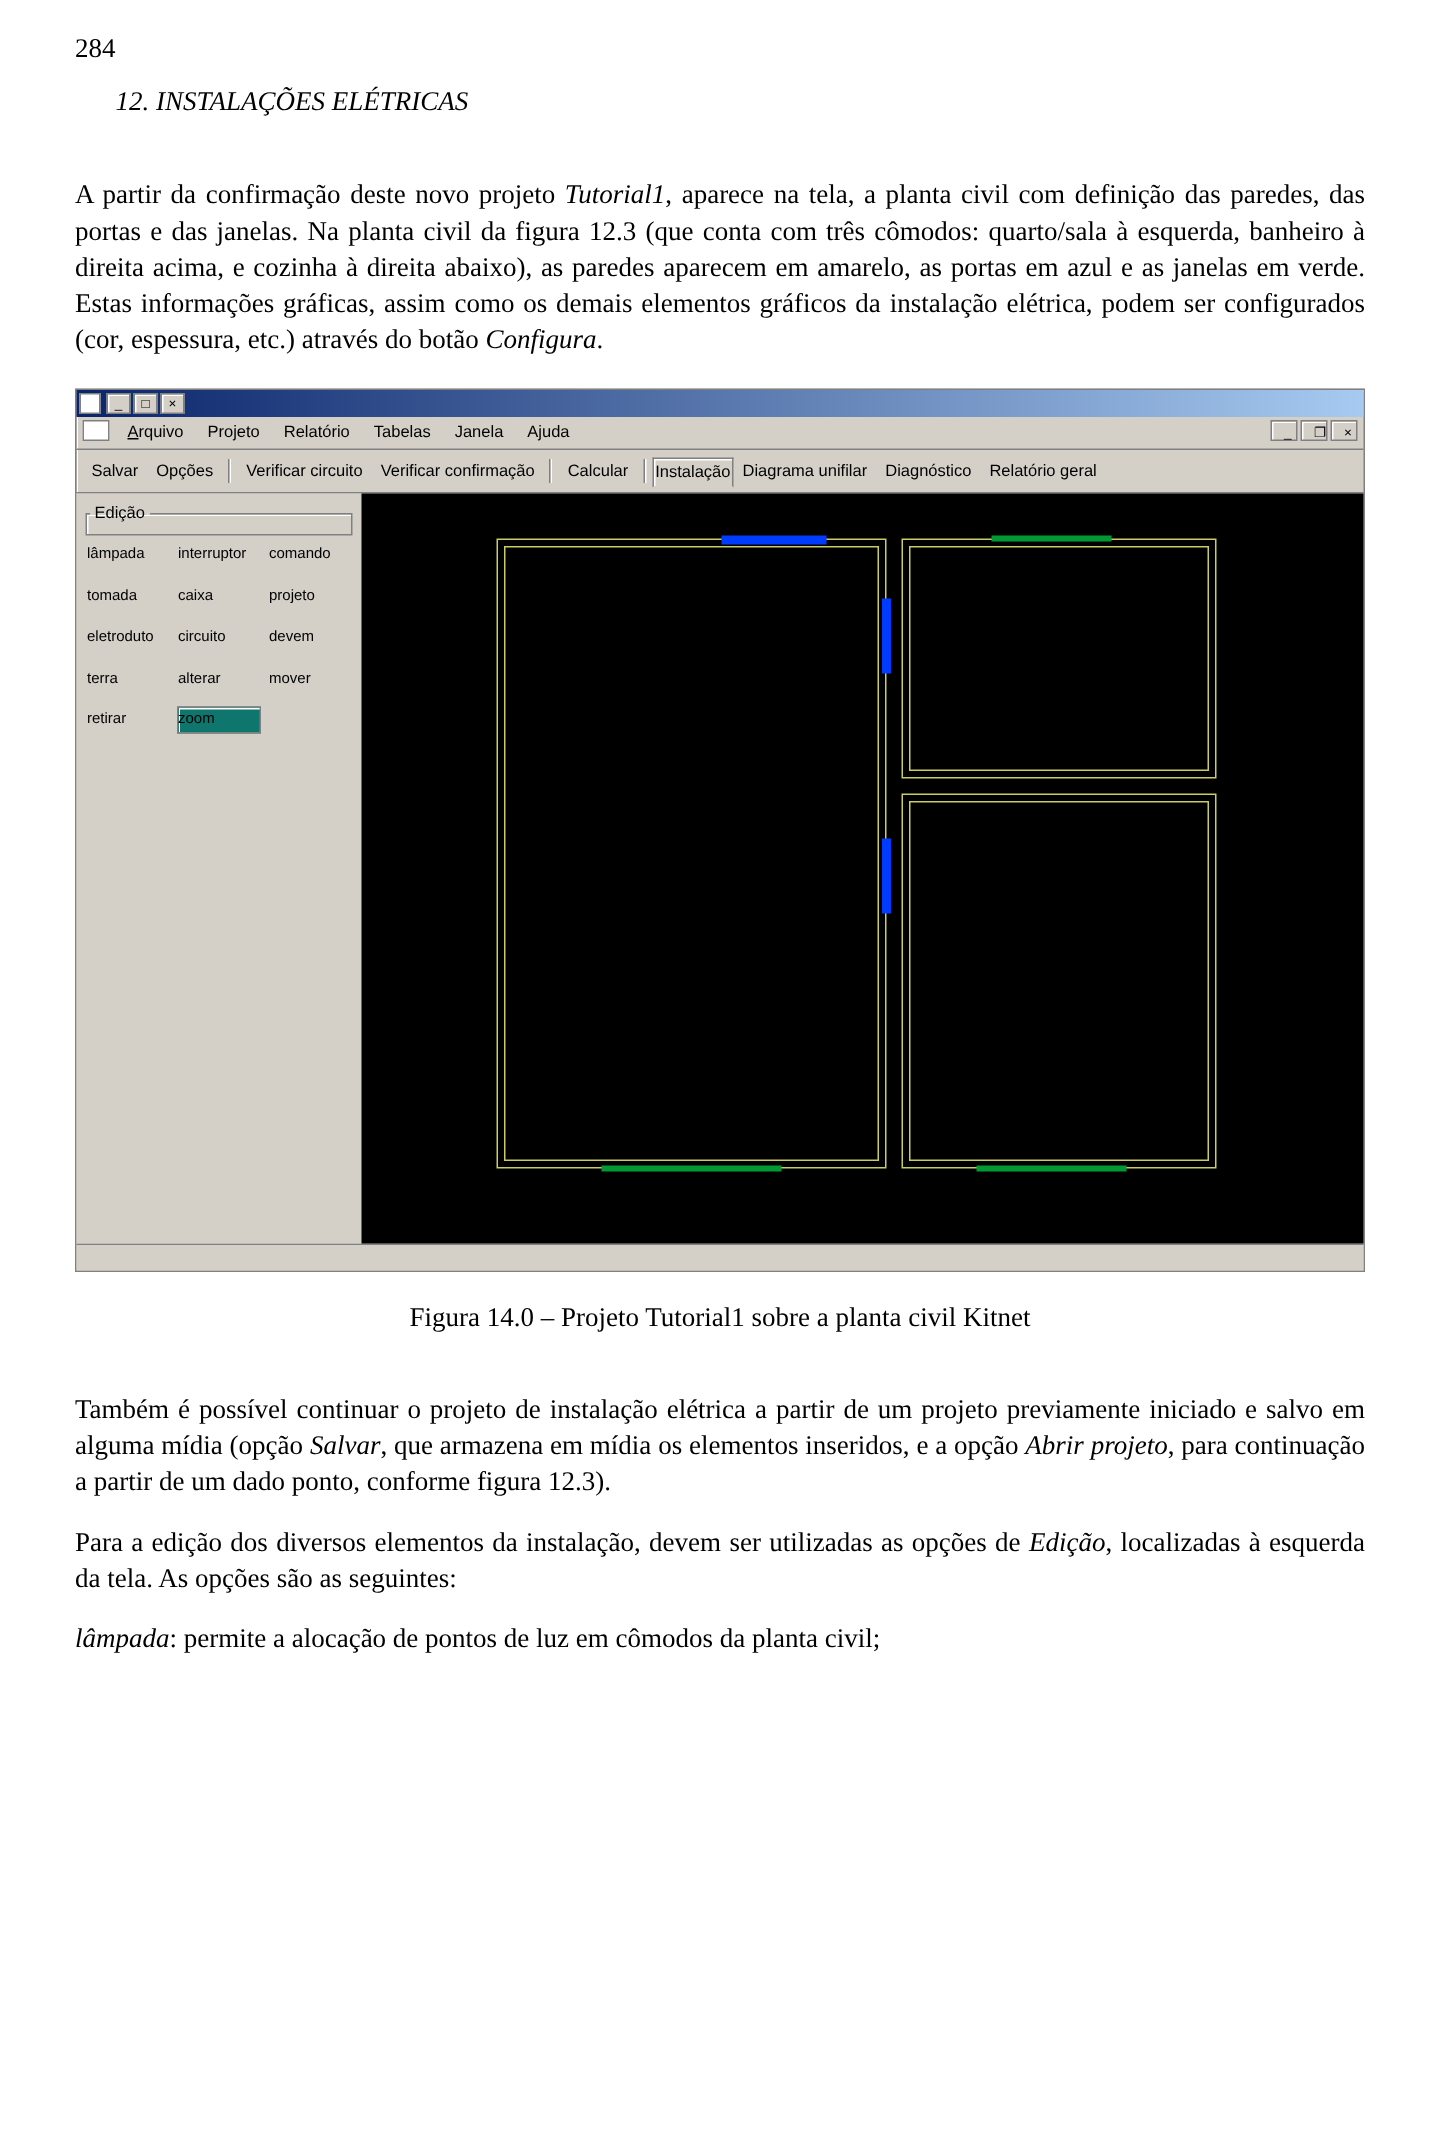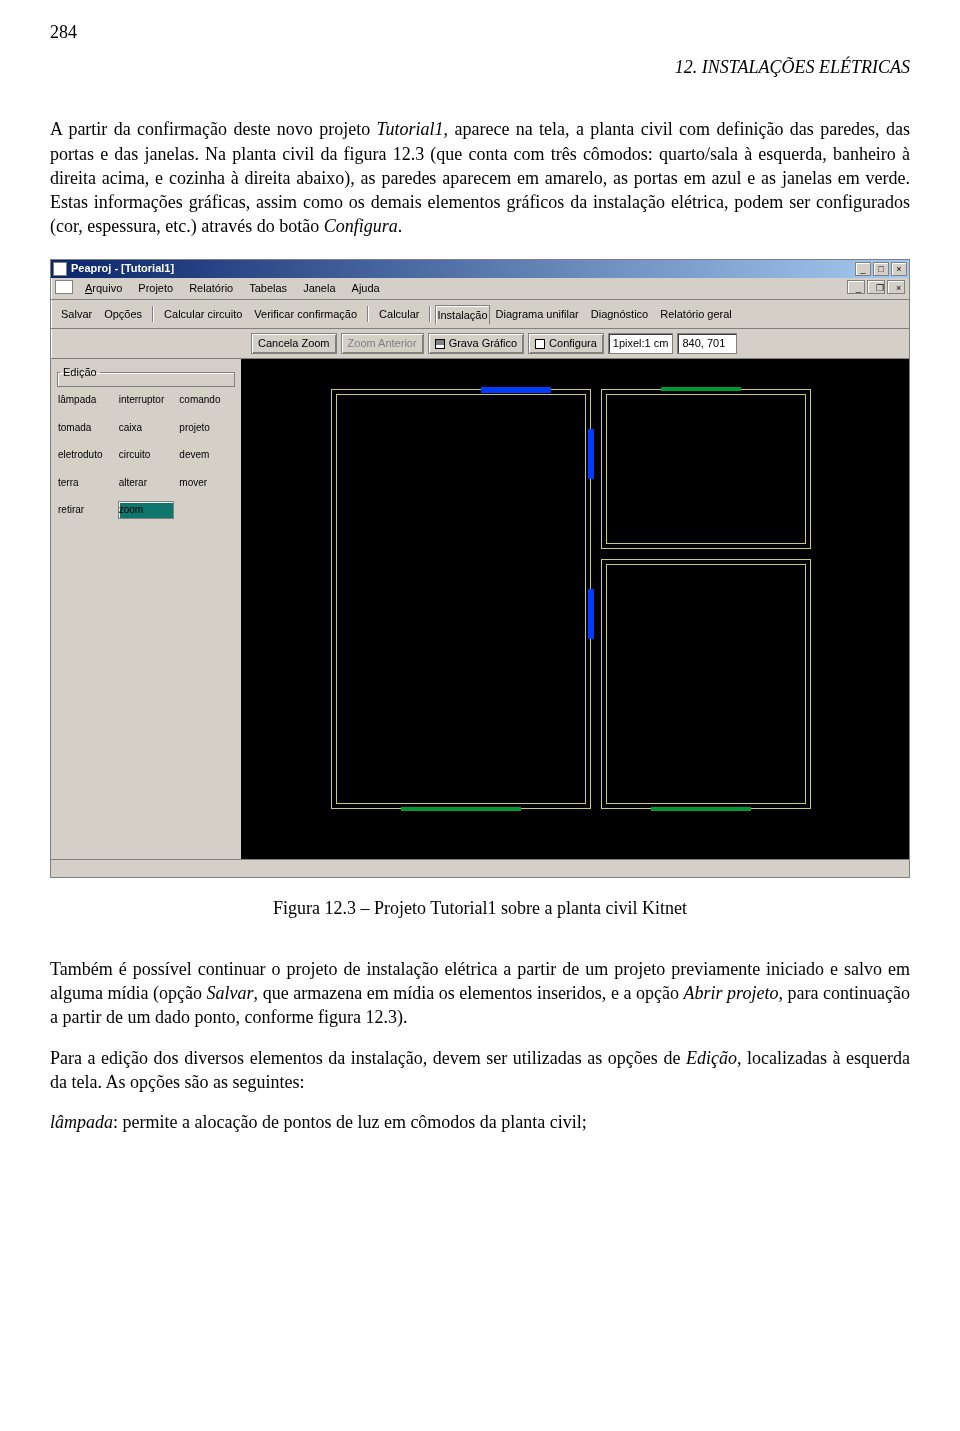--- a/index.html
+++ b/index.html
@@ -6,21 +6,21 @@
   body {
     font-family: "Times New Roman", Times, serif;
     font-size: 18px;
     line-height: 1.35;
     color: #000;
     background: #fff;
     width: 960px;
     margin: 0 auto;
     padding: 20px 50px 28px 50px;
   }
-  .page-header { display: flex; justify-content: space-between; font-size: 18px; margin-bottom: 38px; }
+  .page-header { display: flex; font-size: 18px; margin-bottom: 38px; }
   .page-header span { white-space: nowrap; }
   .para { text-align: justify; margin-bottom: 16px; }
   .ital { font-style: italic; margin-top: 35px; }
   .figure-caption { text-align: center; margin: 18px 0 36px; font-size: 18px; }
 
   
   .app-window {
     width: 860px;
     margin: 20px auto 12px;
     font-family: Tahoma, Arial, sans-serif;
@@ -80,21 +80,20 @@
 </div>
 
 <p class="para">
   <span>A partir da confirmação deste novo projeto </span><span class="ital">Tutorial1</span><span>, aparece na tela, a planta civil com definição das paredes, das portas e das janelas. Na planta civil da figura 12.3 (que conta com três cômodos: quarto/sala à esquerda, banheiro à direita acima, e cozinha à direita abaixo), as paredes aparecem em amarelo, as portas em azul e as janelas em verde. Estas informações gráficas, assim como os demais elementos gráficos da instalação elétrica, podem ser configurados (cor, espessura, etc.) através do botão </span><span class="ital">Configura</span><span>.</span>
 </p>
 
 <div class="app-window">
 
   <div class="titlebar">
     <span class="app-icon"></span>
-    <span class="title">Peaproj - [Tutorial1]</span>
     <div class="winbtns">
       <span class="winbtn">_</span>
       <span class="winbtn">□</span>
       <span class="winbtn">×</span>
     </div>
   </div>
 
   <div class="menubar">
     <span class="app-icon"></span>
     <span><u>A</u>rquivo</span>
@@ -109,45 +108,31 @@
       <span class="winbtn">❐</span>
       <span class="winbtn">×</span>
     </div>
   </div>
 
 
   <div class="toolbar2">
     <span class="tbtn">Salvar</span>
     <span class="tbtn">Opções</span>
     <span class="sep"></span>
-    <span class="tbtn">Calcular circuito</span>
+    <span class="tbtn">Verificar circuito</span>
     <span class="tbtn">Verificar confirmação</span>
     <span class="sep"></span>
     <span class="tbtn">Calcular</span>
     <span class="sep"></span>
     <span class="tab-raised">Instalação</span>
     <span class="tbtn">Diagrama unifilar</span>
     <span class="tbtn">Diagnóstico</span>
     <span class="tbtn">Relatório geral</span>
   </div>
 
-  <div class="toolbar3">
-    <span class="btn3d">Cancela Zoom</span>
-    <span class="btn3d disabled">Zoom Anterior</span>
-    <span class="btn3d">
-        <span class="icon-disk"></span>
-        <span>Grava Gráfico</span>
-      </span>
-    <span class="btn3d">
-        <span class="icon-cfg"></span>
-        <span>Configura</span>
-      </span>
-    <span class="txtfield">1pixel:1 cm</span>
-    <span class="txtfield">840, 701</span>
-  </div>
 
   <div class="workarea">
     <div class="sidepanel">
       <fieldset>
         <legend>Edição</legend>
       </fieldset>
       <div class="sidegrid" id="sidegrid">
           <span>lâmpada</span>
           <span>interruptor</span>
           <span>comando</span>
@@ -180,21 +165,21 @@
       <div class="door" style="left:347px; top:230px; width:6px; height:50px;"></div>
 
       <div class="window" style="left:420px; top:28px; width:80px; height:4px;"></div>
       <div class="window" style="left:160px; top:448px; width:120px; height:4px;"></div>
       <div class="window" style="left:410px; top:448px; width:100px; height:4px;"></div>
     </div>
   </div>
   <div class="statusbar"></div>
 </div>
 
-<p class="figure-caption">Figura 12.3 – Projeto Tutorial1 sobre a planta civil Kitnet</p>
+<p class="figure-caption">Figura 14.0 – Projeto Tutorial1 sobre a planta civil Kitnet</p>
 
 <p class="para">
   <span>Também é possível continuar o projeto de instalação elétrica a partir de um projeto previamente iniciado e salvo em alguma mídia (opção </span><span class="ital">Salvar</span><span>, que armazena em mídia os elementos inseridos, e a opção </span><span class="ital">Abrir projeto</span><span>, para continuação a partir de um dado ponto, conforme figura 12.3).</span>
 </p>
 
 <p class="para">
   <span>Para a edição dos diversos elementos da instalação, devem ser utilizadas as opções de </span><span class="ital">Edição</span><span>, localizadas à esquerda da tela. As opções são as seguintes:</span>
 </p>
 
 <p class="para">

